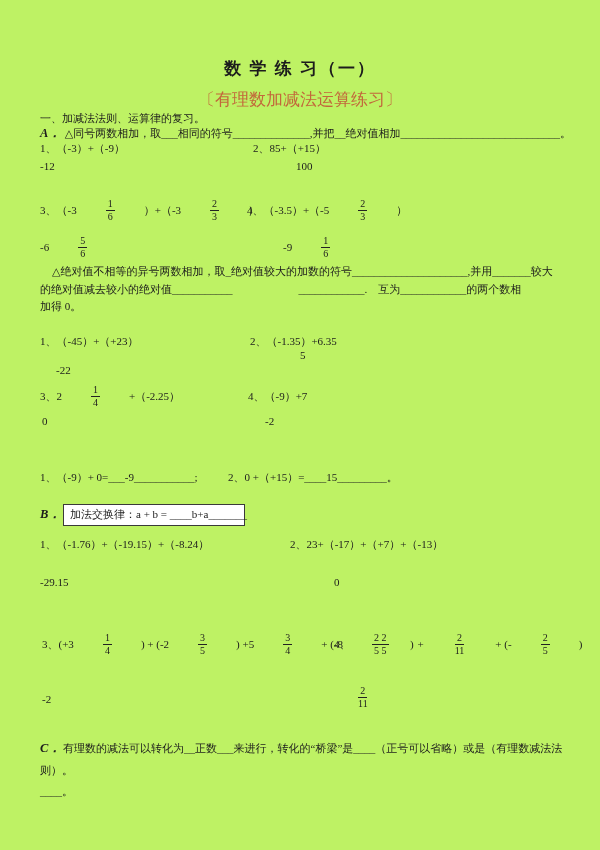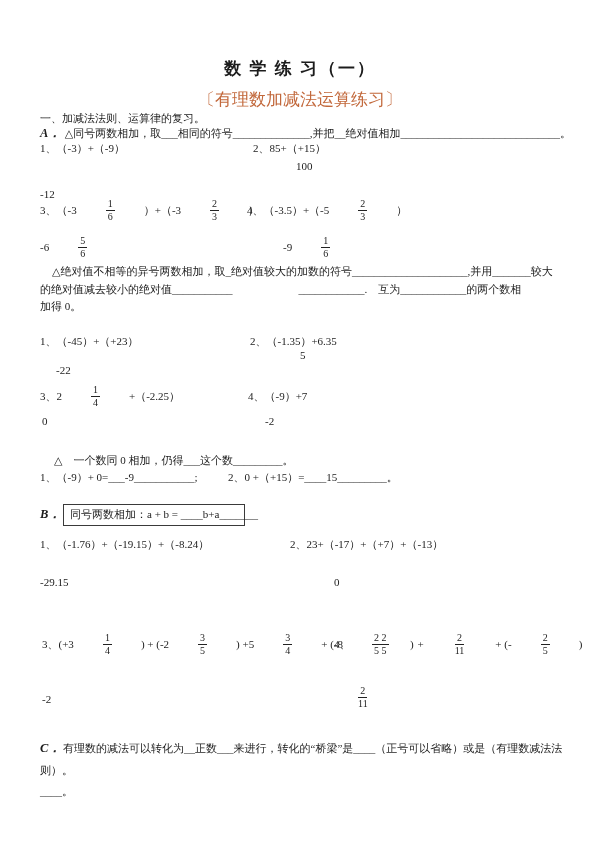--- a/index.html
+++ b/index.html
@@ -1,17 +1,17 @@
 <!DOCTYPE html>
 <html><head>
 <meta charset="utf-8">
 <style>
   html,body{margin:0;padding:0;background:#e8e8e8;}
   .page{
-    position:relative;width:600px;height:850px;margin:0 auto;background:#ffffff;
+    position:relative;width:600px;height:850px;margin:0 auto;background:#bef264;
     font-family:"Liberation Serif","DejaVu Serif",serif;
     color:#1c1c1c;font-size:11px;line-height:1.35;overflow:hidden;
   }
   .abs{position:absolute;white-space:pre;}
   .center{left:0;width:600px;text-align:center;}
   .title{font-weight:bold;font-size:17px;letter-spacing:2px;}
   .subtitle{font-size:17px;}
   .lbl{font-weight:bold;font-style:italic;font-size:12.5px;padding-right:4px;}
   .box{border:1px solid #3a3a3a;padding:2px 6px 3px 6px;background:#fff;}
   .frac{display:inline-flex;flex-direction:column;align-items:center;vertical-align:middle;
@@ -26,21 +26,21 @@
 <div class="page">
 
   <div class="abs center title" style="top:58px;">数 学 练 习（一）</div>
   <div class="abs center subtitle" style="top:89px;color:#c2683b;">〔有理数加减法运算练习〕</div>
   <div class="abs" style="left:40px;top:111px;">一、加减法法则、运算律的复习。</div>
 
   <div class="abs" style="left:40px;top:125px;"><span class="lbl">A．</span><span>△同号两数相加，取___相同的符号______________,并把__绝对值相加_____________________________。</span></div>
 
   <div class="abs" style="left:40px;top:141px;">1、（-3）+（-9）</div>
   <div class="abs" style="left:253px;top:141px;">2、85+（+15）</div>
-  <div class="abs" style="left:40px;top:159px;margin-top:28px;">-12</div>
+  <div class="abs" style="left:40px;top:159px;">-12</div>
   <div class="abs" style="left:296px;top:159px;">100</div>
 
   <div class="abs fracline" style="left:40px;top:191px;">3、（-3<span class="frac"><span class="fn">1</span><span class="fd">6</span></span>）+（-3<span class="frac"><span class="fn">2</span><span class="fd">3</span></span>）</div>
   <div class="abs fracline" style="left:247px;top:191px;">4、（-3.5）+（-5<span class="frac"><span class="fn">2</span><span class="fd">3</span></span>）</div>
   <div class="abs fracline" style="left:40px;top:228px;">-6<span class="frac"><span class="fn">5</span><span class="fd">6</span></span></div>
   <div class="abs fracline" style="left:283px;top:228px;">-9<span class="frac"><span class="fn">1</span><span class="fd">6</span></span></div>
 
   <div class="abs" style="left:52px;top:264px;">△绝对值不相等的异号两数相加，取_绝对值较大的加数的符号_____________________,并用_______较大</div>
   <div class="abs" style="left:40px;top:282px;">的绝对值减去较小的绝对值___________　　　　　　____________.　互为____________的两个数相</div>
   <div class="abs" style="left:40px;top:299px;">加得 0。</div>
@@ -48,26 +48,25 @@
   <div class="abs" style="left:40px;top:334px;">1、（-45）+（+23）</div>
   <div class="abs" style="left:250px;top:334px;">2、（-1.35）+6.35</div>
   <div class="abs" style="left:300px;top:348px;">5</div>
   <div class="abs" style="left:56px;top:363px;">-22</div>
 
   <div class="abs fracline" style="left:40px;top:377px;">3、2<span class="frac"><span class="fn">1</span><span class="fd">4</span></span>+（-2.25）</div>
   <div class="abs fracline" style="left:248px;top:377px;">4、（-9）+7</div>
   <div class="abs" style="left:42px;top:414px;">0</div>
   <div class="abs" style="left:265px;top:414px;">-2</div>
 
-  <div class="abs" style="left:54px;top:453px;">△　一个数同 0 相加，仍得___这个数_________。</div>
   <div class="abs" style="left:40px;top:470px;text-align:right;">1、（-9）+ 0=___-9___________;</div>
   <div class="abs" style="left:228px;top:470px;">2、0 +（+15）=____15_________。</div>
 
   <div class="abs" style="left:40px;top:506px;"><span class="lbl">B．</span></div>
-  <div class="abs box" style="left:63px;top:504px;width:168px;">同号两数相加：a + b = ____b+a_______</div>
+  <div class="abs box" style="left:63px;top:504px;width:168px;">加法交换律：a + b = ____b+a_______</div>
 
   <div class="abs" style="left:40px;top:537px;">1、（-1.76）+（-19.15）+（-8.24）</div>
   <div class="abs" style="left:290px;top:537px;">2、23+（-17）+（+7）+（-13）</div>
   <div class="abs" style="left:40px;top:575px;">-29.15</div>
   <div class="abs" style="left:334px;top:575px;">0</div>
 
   <div class="abs fracline" style="left:42px;top:625px;">3、(+3<span class="frac"><span class="fn">1</span><span class="fd">4</span></span>) + (-2<span class="frac"><span class="fn">3</span><span class="fd">5</span></span>) +5<span class="frac"><span class="fn">3</span><span class="fd">4</span></span>+ (-8<span class="frac"><span class="fn">2</span><span class="fd">5</span></span>)</div>
   <div class="abs fracline" style="left:334px;top:625px;">4、<span class="frac"><span class="fn">2</span><span class="fd">5</span></span>+<span class="frac"><span class="fn">2</span><span class="fd">11</span></span>+ (-<span class="frac"><span class="fn">2</span><span class="fd">5</span></span>)</div>
   <div class="abs" style="left:42px;top:692px;">-2</div>
   <div class="abs fracline" style="left:355px;top:678px;"><span class="frac"><span class="fn">2</span><span class="fd">11</span></span></div>

